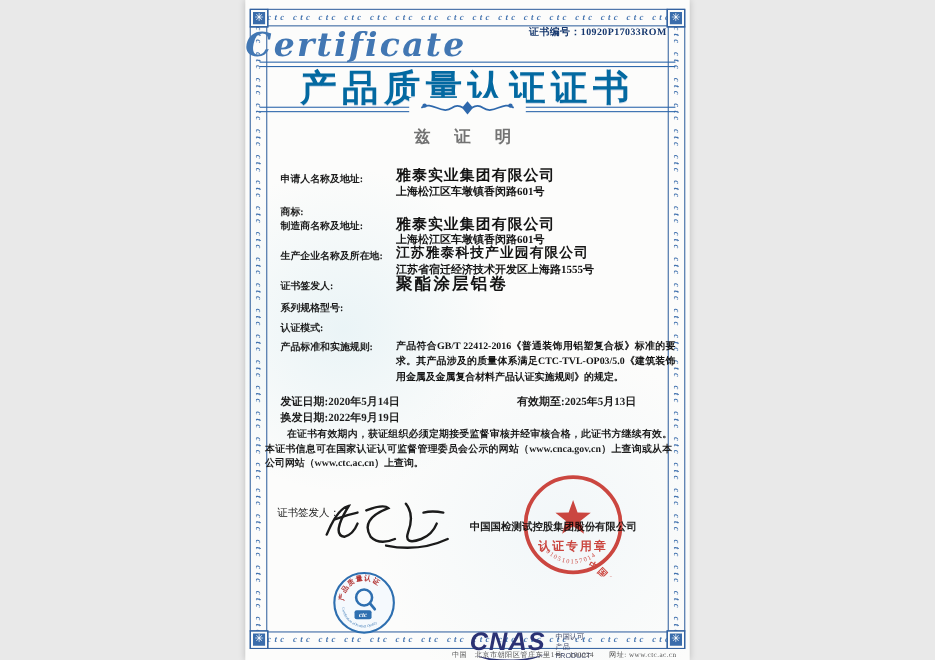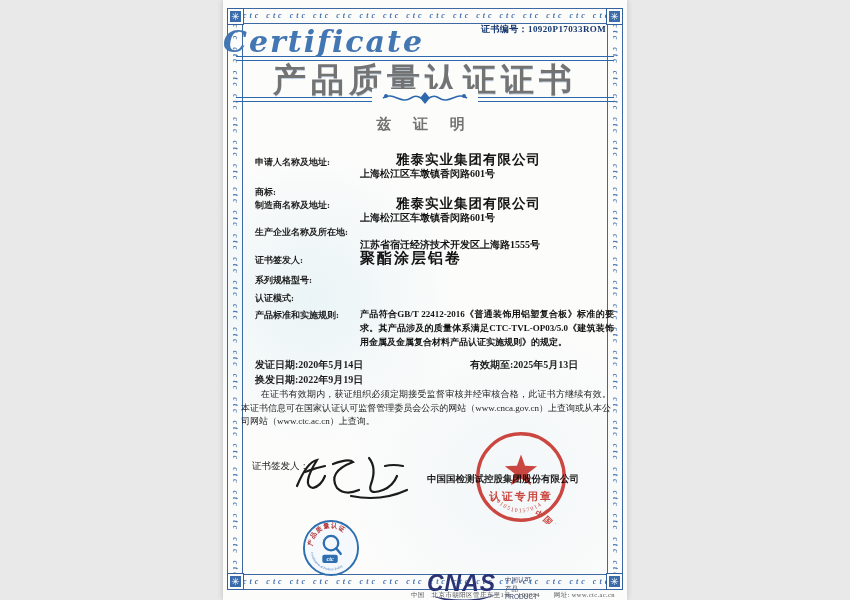--- a/index.html
+++ b/index.html
@@ -32,38 +32,38 @@
   .certno { position:absolute; left:258px; top:23px; font-size:9px; font-weight:bold;
             color:#15376e; letter-spacing:.4px; white-space:nowrap; }
   .title-en { position:absolute; left:0; right:0; top:24px; text-align:left;
               font-family:"DejaVu Serif", serif; font-style:italic; font-weight:bold;
               font-size:30px; color:#4277b3; letter-spacing:2px; z-index:2; }
   .rule { position:absolute; left:13px; right:13px; height:5px;
           border-top:1.5px solid #2e68ac; border-bottom:1.5px solid #2e68ac; }
   .ruleA { top:56px; } .ruleB { top:97px; }
   .title-zh { position:absolute; left:0; right:0; top:58px; text-align:center; z-index:2;
               font-family:"Liberation Sans", sans-serif; font-weight:bold; font-size:33px;
-              color:#737373; letter-spacing:5px; text-shadow:0 1px 0 rgba(32,97,173,.25); white-space:nowrap; }
+              color:#0369a1; letter-spacing:5px; text-shadow:0 1px 0 rgba(32,97,173,.25); white-space:nowrap; }
   .ornament { position:absolute; left:50%; top:89px; transform:translateX(-50%);
               background:#fcfcfb; padding:0 5px; z-index:3; line-height:0; }
   .certify { position:absolute; left:0; right:0; top:115px; text-align:center;
              font-size:15px; font-weight:bold; color:#737373; letter-spacing:9px; }
 
   
   .flabel { position:absolute; left:32px; font-size:9px; font-weight:600; color:#1d1d1d; white-space:nowrap; }
   .fval   { position:absolute; left:137px; color:#141414; white-space:nowrap; font-weight:bold; }
-  .v-big  { font-size:13.5px; letter-spacing:1px;margin-left:36px; }
+  .v-big  { font-size:13.5px; letter-spacing:1px; }
   .v-addr { font-size:10px; }
   .v-prod { font-size:15px; letter-spacing:2px; }
   .v-sm   { font-size:9.5px; }
   .v-block{ position:absolute; left:137px; width:254px; font-size:9px; font-weight:bold;
             color:#141414; line-height:14px; white-space:normal; text-align:justify; }
 
   .dateline { position:absolute; font-size:10px; color:#1d1d1d; font-weight:600; white-space:nowrap; }
-  .note { position:absolute; left:18px; right:16px; top:388px; font-size:9px; font-weight:400;
+  .note { position:absolute; left:18px; right:16px; top:388px; font-size:9px; font-weight:700;
           color:#1d1d1d; line-height:13.5px; text-indent:2.2em; text-align:justify; }
   .addr { position:absolute; left:36px; top:421px; font-size:9px; font-weight:600; color:#1d1d1d; }
 
   .signer { position:absolute; left:29px; top:460px; font-size:9.5px; font-weight:400; color:#1d1d1d; }
   .signature { position:absolute; left:58px; top:446px; z-index:2; }
   .company { position:absolute; left:204px; top:473px; width:172px; font-size:9.5px;
              font-weight:bold; color:#1d1d1d; white-space:nowrap; }
 
   .seal { position:absolute; left:251px; top:430px; z-index:3; opacity:.9; mix-blend-mode:multiply; }
 
@@ -113,20 +113,21 @@
   <div class="fval v-big" style="top:151px">雅泰实业集团有限公司</div>
   <div class="fval v-addr" style="top:167px">上海松江区车墩镇香闵路601号</div>
 
   <div class="flabel" style="top:186px">商标:</div>
 
   <div class="flabel" style="top:199px">制造商名称及地址:</div>
   <div class="fval v-big" style="top:195px">雅泰实业集团有限公司</div>
   <div class="fval v-addr" style="top:211px">上海松江区车墩镇香闵路601号</div>
 
   <div class="flabel" style="top:226px">生产企业名称及所在地:</div>
+  <div class="fval v-big" style="top:222px; font-size:12.5px">江苏雅泰科技产业园有限公司</div>
   <div class="fval v-addr" style="top:238px">江苏省宿迁经济技术开发区上海路1555号</div>
 
   <div class="flabel" style="top:254px">证书签发人:</div>
   <div class="fval v-prod" style="top:249px">聚酯涂层铝卷</div>
 
   <div class="flabel" style="top:274px">系列规格型号:</div>
 
   <div class="flabel" style="top:292px">认证模式:</div>
 
   <div class="flabel" style="top:309px">产品标准和实施规则:</div>

